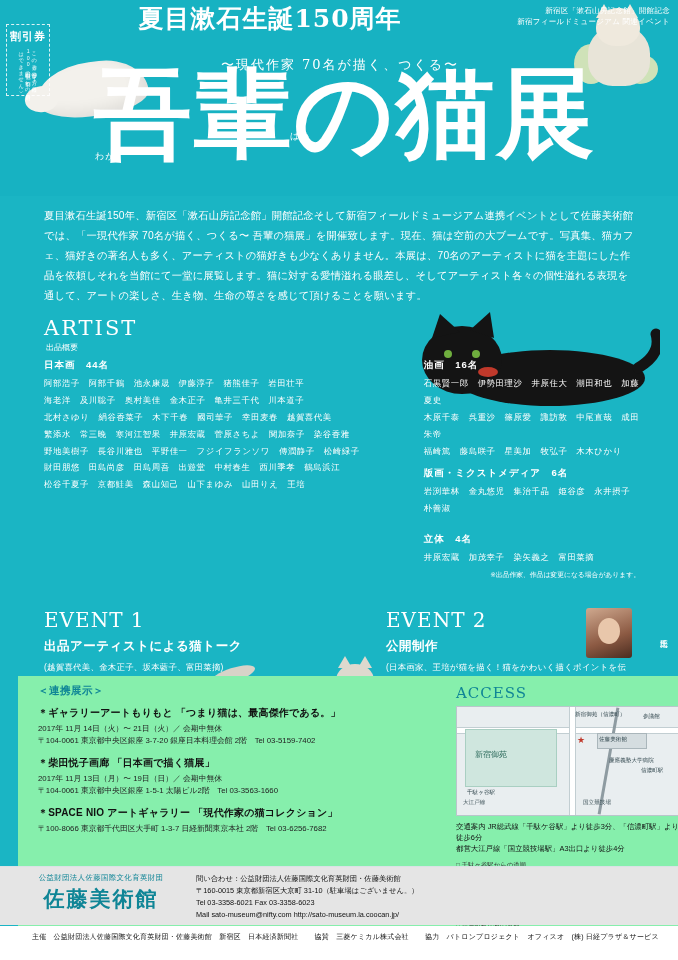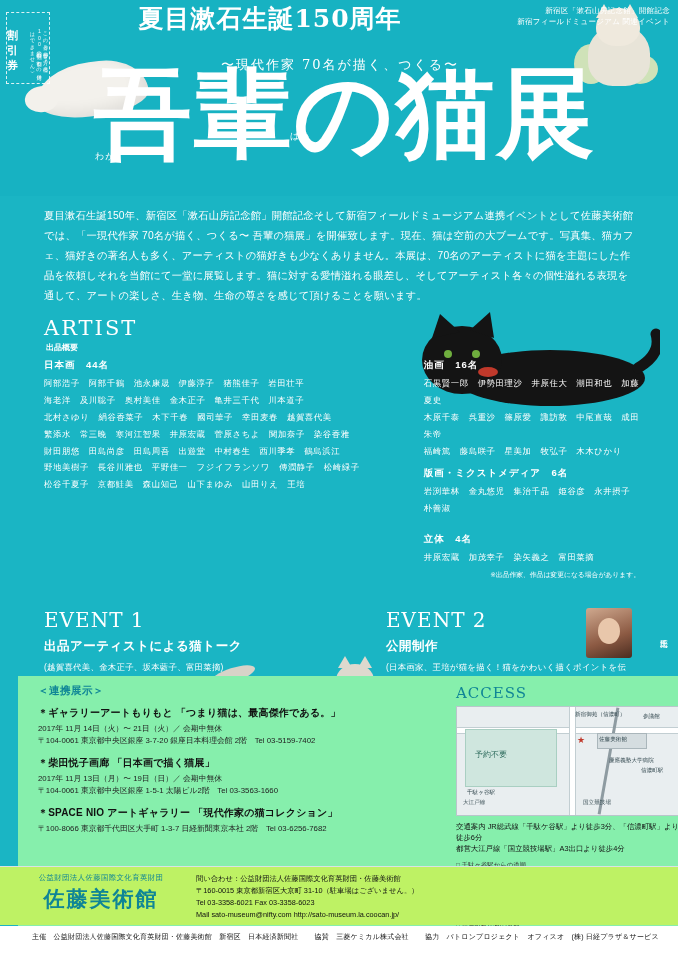--- a/index.html
+++ b/index.html
@@ -13,23 +13,23 @@
   }
   .page{position:relative;width:678px;height:960px;overflow:hidden;}
 
   
   .header{position:relative;height:196px;background:#17b2c2;overflow:hidden;}
   .hdr-top-right{
     position:absolute;top:6px;right:8px;text-align:right;
     font-size:7.5px;line-height:1.45;color:#ffffff;letter-spacing:.3px;
   }
   .ticket{
-    position:absolute;left:6px;top:12px;width:44px;height:72px;
+    position:absolute;left:6px;top:24px;width:44px;height:72px;
     border:1px dashed rgba(255,255,255,.85);
-    display:flex;flex-direction:row;align-items:center;justify-content:flex-start;
+    display:flex;flex-direction:column;align-items:center;justify-content:flex-start;
     padding-top:4px;box-sizing:border-box;
   }
   .ticket .t-lbl{font-size:11px;font-weight:bold;letter-spacing:1px;writing-mode:horizontal-tb;}
   .ticket .t-sub{
     margin-top:4px;font-size:5.2px;line-height:1.25;
     writing-mode:vertical-rl;text-orientation:upright;height:48px;
     letter-spacing:.5px;opacity:.95;
   }
   .title-main{
     position:absolute;left:120px;top:2px;width:300px;text-align:center;
@@ -84,21 +84,21 @@
     padding:10px 40px 8px 44px;
     font-size:10.3px;line-height:1.95;letter-spacing:.2px;color:#ffffff;
   }
 
   
   .artist-sec{position:relative;padding:2px 32px 6px 44px;}
   .sec-title{
     font-family:"DejaVu Serif","Liberation Serif",serif;
     font-size:21px;letter-spacing:2px;color:#ffffff;margin-bottom:2px;
   }
-  .sec-note{font-size:8px;color:#ffffff;margin:0 0 6px 2px;font-weight:bold;}
+  .sec-note{font-size:8px;color:#ffffff;margin:0 0 6px 2px;}
   .cols{display:flex;gap:32px;}
   .col-left{width:360px;}
   .col-right{width:230px;position:relative;z-index:3;}
   .cat-head{font-size:9.5px;font-weight:bold;margin:0 0 3px 0;letter-spacing:1px;}
   .names{
     font-size:8.4px;line-height:2.0;letter-spacing:.6px;color:#ffffff;
     word-spacing:5px;
   }
   .disclaimer{
     text-align:right;font-size:6.8px;margin-top:4px;padding-right:6px;color:#ffffff;
@@ -162,21 +162,21 @@
   .map .rd1{position:absolute;left:0;top:20px;width:222px;height:5px;background:#ffffff;border-top:1px solid #c2ced2;border-bottom:1px solid #c2ced2;}
   .map .rd2{position:absolute;left:112px;top:0;width:5px;height:108px;background:#ffffff;border-left:1px solid #c2ced2;border-right:1px solid #c2ced2;}
   .map .rail{position:absolute;left:150px;top:0;width:3px;height:108px;background:#8e9ba1;transform:rotate(10deg);}
   .map .star{position:absolute;left:120px;top:28px;font-size:9px;color:#c0392b;}
   .map .mlbl{position:absolute;font-size:5.6px;color:#33484f;}
   .map .msq{position:absolute;background:#d5dde0;border:1px solid #aab6bb;}
   .acc-sub{font-size:7.4px;color:#111111;margin-top:5px;line-height:1.5;}
   .acc-note{font-size:6.4px;color:#333333;line-height:1.5;margin-top:6px;}
 
   .footer{
-    position:absolute;left:0;top:866px;width:678px;height:58px;background:#bef264;
+    position:absolute;left:0;top:866px;width:678px;height:58px;background:#e5e5e5;
     border-top:1px solid #d9e2e5;
   }
   .logo-box{position:absolute;left:26px;top:6px;width:150px;text-align:center;color:#0f8596;}
   .logo-top{font-size:7.4px;letter-spacing:.4px;}
   .logo-main{
     font-family:"DejaVu Serif","Liberation Serif",serif;
     font-size:21px;font-weight:bold;letter-spacing:2px;margin-top:2px;color:#0f8596;
   }
   .contact{position:absolute;left:196px;top:6px;font-size:7.3px;color:#111111;line-height:1.65;}
   .credits{
@@ -236,22 +236,22 @@
     </svg>
 
     <div class="cols">
       <div class="col-left">
         <div class="cat-head">日本画　44名</div>
         <div class="names">
           <div>阿部浩子　阿部千鶴　池永康晟　伊藤淳子　猪熊佳子　岩田壮平</div>
           <div>海老洋　及川聡子　奥村美佳　金木正子　亀井三千代　川本道子</div>
           <div>北村さゆり　絹谷香菜子　木下千春　國司華子　幸田麦春　越賀喜代美</div>
           <div>繁添水　常三晚　寒河江智果　井原宏蔵　菅原さちよ　関加奈子　染谷香雅</div>
+          <div>野地美樹子　長谷川雅也　平野佳一　フジイフランソワ　傳潤静子　松崎緑子</div>
           <div>財田朋悠　田島尚彦　田島周吾　出遊堂　中村春生　西川季孝　鶴島浜江</div>
-          <div>野地美樹子　長谷川雅也　平野佳一　フジイフランソワ　傳潤静子　松崎緑子</div>
           <div>松谷千夏子　京都鮭美　森山知己　山下まゆみ　山田りえ　王培</div>
         </div>
       </div>
 
       <div class="col-right">
         <div class="cat-head">油画　16名</div>
         <div class="names">
           <div>石黒賢一郎　伊勢田理沙　井原住大　潮田和也　加藤夏史</div>
           <div>木原千泰　呉重沙　篠原愛　諏訪敦　中尾直哉　成田朱帝</div>
           <div>福崎篤　藤島咲子　星美加　牧弘子　木木ひかり</div>
@@ -327,21 +327,21 @@
     </div>
 
     <div class="wr">
       <div class="acc-title">ACCESS</div>
 
       <div class="map">
         <div class="rd1"></div>
         <div class="rd2"></div>
         <div class="rail"></div>
         <div class="park"></div>
-        <div class="park-lbl">予約不要</div>
+        <div class="park-lbl">新宿御苑</div>
         <div class="msq" style="left:140px;top:26px;width:48px;height:14px;"></div>
         <div class="mlbl" style="left:142px;top:29px;">佐藤美術館</div>
         <div class="star">★</div>
         <div class="mlbl" style="left:118px;top:4px;">新宿御苑（信濃町）</div>
         <div class="mlbl" style="left:186px;top:6px;">参議館</div>
         <div class="mlbl" style="left:152px;top:50px;">慶應義塾大学病院</div>
         <div class="mlbl" style="left:10px;top:82px;">千駄ヶ谷駅</div>
         <div class="mlbl" style="left:184px;top:60px;">信濃町駅</div>
         <div class="mlbl" style="left:6px;top:92px;">大江戸線</div>
         <div class="mlbl" style="left:126px;top:92px;">国立競技場</div>

